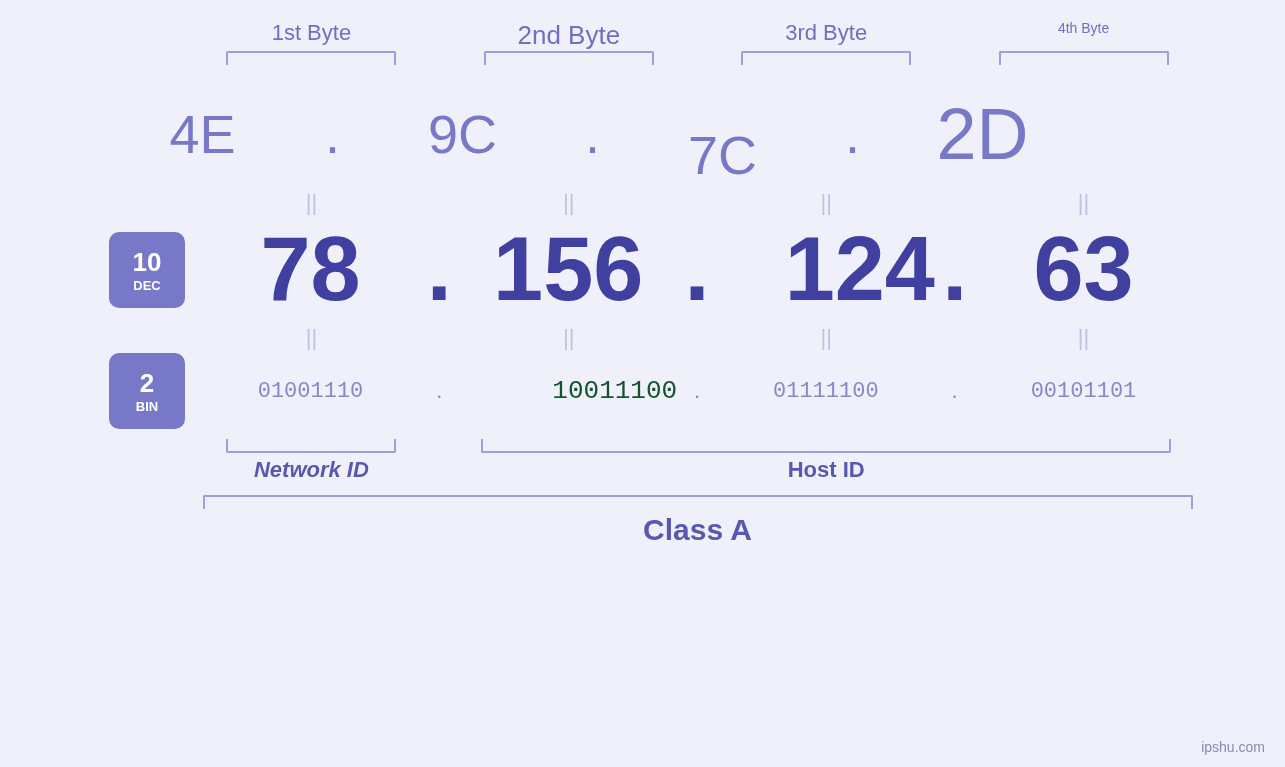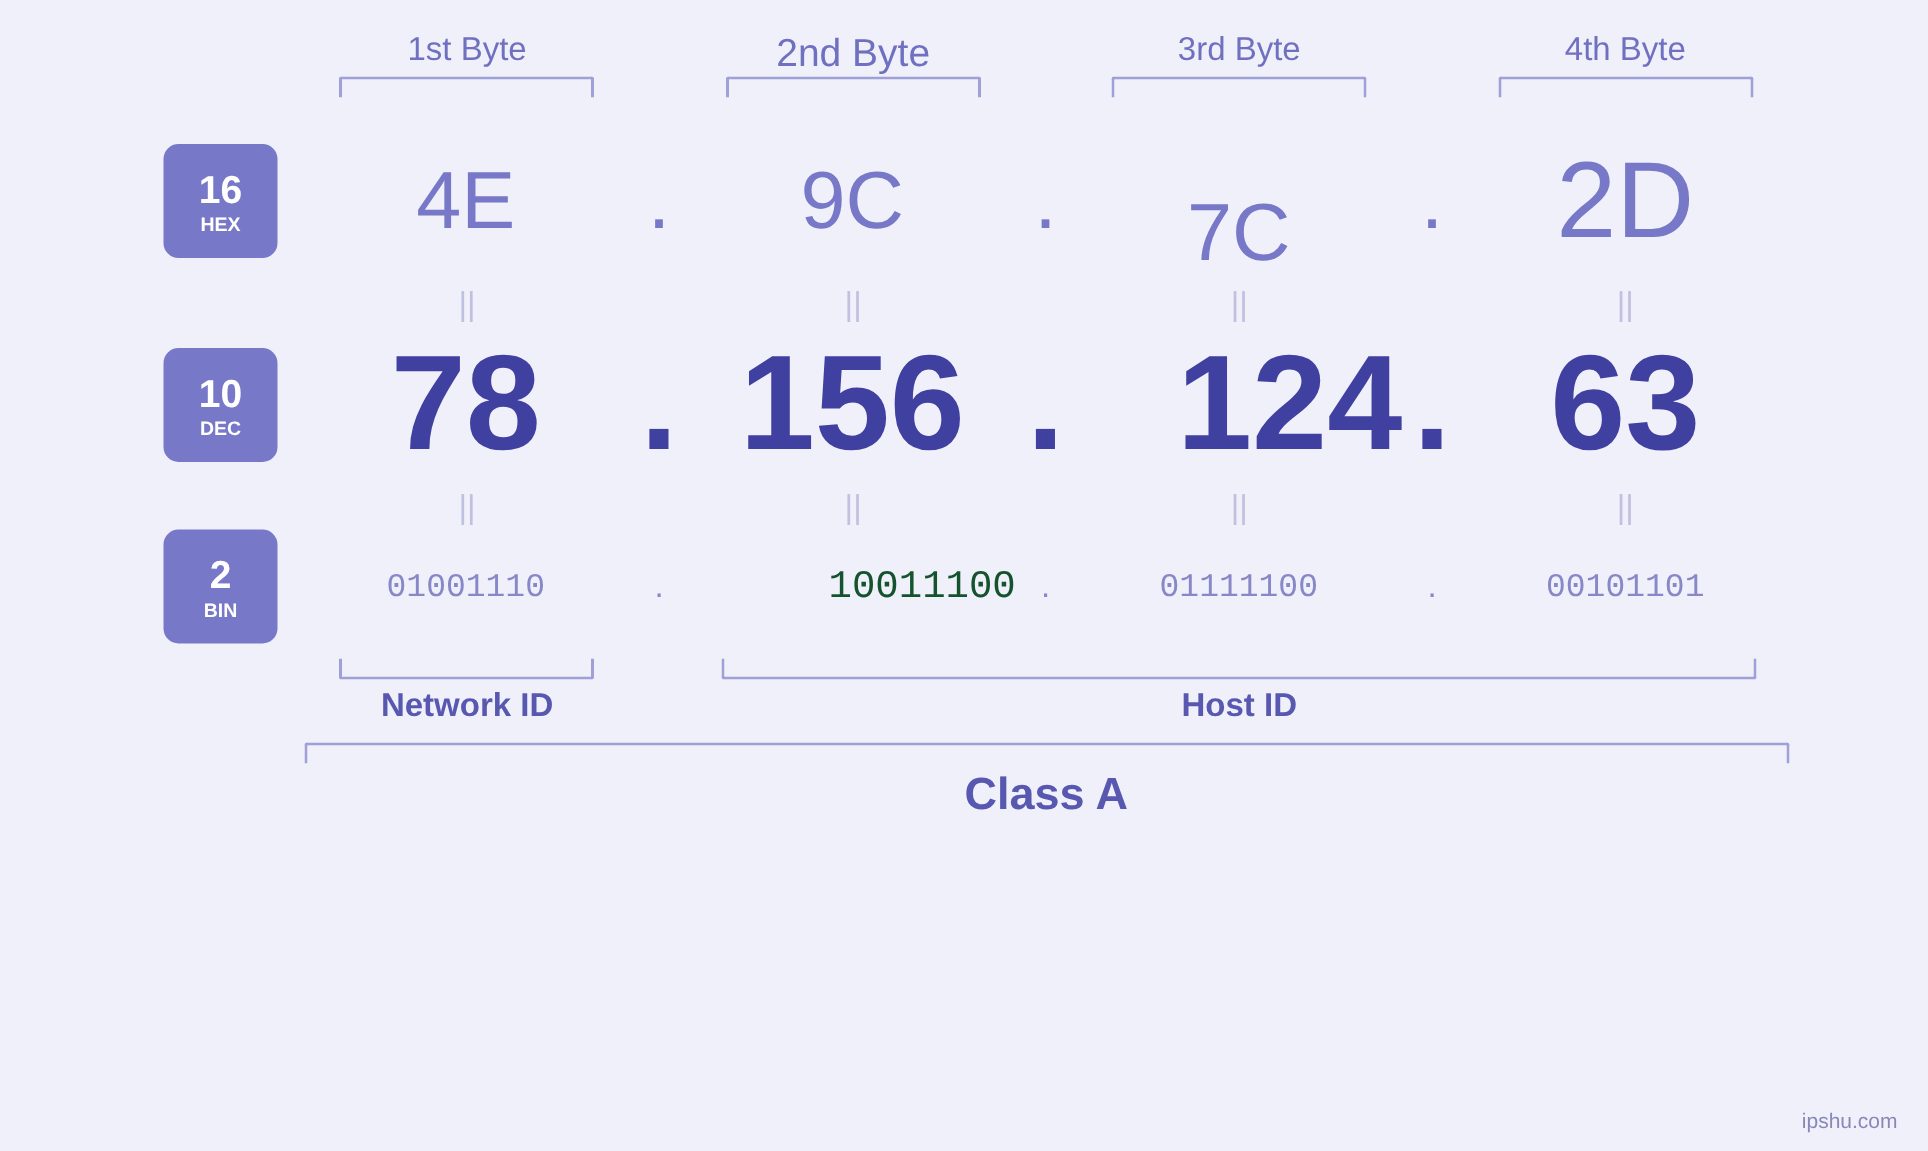--- a/index.html
+++ b/index.html
@@ -42,21 +42,21 @@
 
 <div class="main-container">
 
   <div style="display:flex; width:1100px; margin:0 auto; padding-left:110px; margin-bottom:0;">
     <div style="width:220px; text-align:center; color:#7070c0; font-size:22px;">1st Byte</div>
     <div style="width:40px;"></div>
     <div style="width:220px; text-align:center; color:#7070c0; font-size:26px;">2nd Byte</div>
     <div style="width:40px;"></div>
     <div style="width:220px; text-align:center; color:#7070c0; font-size:22px;">3rd Byte</div>
     <div style="width:40px;"></div>
-    <div style="width:220px; text-align:center; color:#7070c0; font-size:22px;">4th Byte</div>
+    <div style="width:220px; text-align:center; color:#7070c0; font-size:14px;">4th Byte</div>
   </div>
 
   <div style="display:flex; width:1100px; margin:0 auto; padding-left:110px; margin-bottom:16px; align-items:flex-end;">
     <div style="width:220px; display:flex; justify-content:center;">
       <div style="width:170px; height:14px; border:2px solid #a0a0d8; border-bottom:none; border-radius:2px 2px 0 0;"></div>
     </div>
     <div style="width:40px;"></div>
     <div style="width:220px; display:flex; justify-content:center;">
       <div style="width:170px; height:14px; border:2px solid #a0a0d8; border-bottom:none; border-radius:2px 2px 0 0;"></div>
     </div>
@@ -64,26 +64,20 @@
     <div style="width:220px; display:flex; justify-content:center;">
       <div style="width:170px; height:14px; border:2px solid #a0a0d8; border-bottom:none; border-radius:2px 2px 0 0;"></div>
     </div>
     <div style="width:40px;"></div>
     <div style="width:220px; display:flex; justify-content:center;">
       <div style="width:170px; height:14px; border:2px solid #a0a0d8; border-bottom:none; border-radius:2px 2px 0 0;"></div>
     </div>
   </div>
 
   <div style="display:flex; width:1100px; margin:0 auto; align-items:center; margin-bottom:4px;">
-    <div style="width:110px; display:flex; justify-content:center;">
-      <div style="width:76px; height:76px; background:#7878c8; border-radius:10px; display:flex; flex-direction:column; align-items:center; justify-content:center; color:white;">
-        <span style="font-size:26px; font-weight:bold;">16</span>
-        <span style="font-size:13px; font-weight:bold;">HEX</span>
-      </div>
-    </div>
     <div style="width:220px; text-align:center; font-size:54px; color:#7878c8;">4E</div>
     <div style="width:40px; text-align:center; font-size:54px; color:#7878c8;">.</div>
     <div style="width:220px; text-align:center; font-size:54px; color:#7878c8;">9C</div>
     <div style="width:40px; text-align:center; font-size:54px; color:#7878c8;">.</div>
     <div style="width:220px; text-align:center; font-size:54px; color:#7878c8;margin-top:43px;">7C</div>
     <div style="width:40px; text-align:center; font-size:54px; color:#7878c8;">.</div>
     <div style="width:220px; text-align:center; font-size:72px; color:#7878c8;">2D</div>
   </div>
 
   <div style="display:flex; width:1100px; margin:0 auto; align-items:center; padding-left:110px; margin-bottom:2px;">
@@ -144,21 +138,21 @@
       <div style="width:170px; height:14px; border:2px solid #a0a0d8; border-top:none; border-radius:0 0 2px 2px;"></div>
     </div>
     <div style="width:40px;"></div>
 
     <div style="width:740px; display:flex; justify-content:center;">
       <div style="width:690px; height:14px; border:2px solid #a0a0d8; border-top:none; border-radius:0 0 2px 2px;"></div>
     </div>
   </div>
 
   <div style="display:flex; width:1100px; margin:0 auto; padding-left:110px; margin-top:4px; align-items:center;">
-    <div style="width:220px; text-align:center; color:#5858b0; font-size:22px; font-weight:bold;">Network ID</div>
+    <div style="width:220px; text-align:center; color:#5858b0; font-size:22px; font-weight:bold;font-style:italic;">Network ID</div>
     <div style="width:40px;"></div>
     <div style="width:740px; text-align:center; color:#5858b0; font-size:22px; font-weight:bold;">Host ID</div>
   </div>
 
   <div style="display:flex; width:1100px; margin:0 auto; padding-left:110px; margin-top:12px;">
     <div style="width:990px; height:14px; border:2px solid #a0a0d8; border-bottom:none; border-radius:2px 2px 0 0;"></div>
   </div>
 
   <div style="display:flex; width:1100px; margin:0 auto; padding-left:110px; margin-top:4px;">
     <div style="width:990px; text-align:center; color:#5858b0; font-size:30px; font-weight:bold;">Class A</div>

